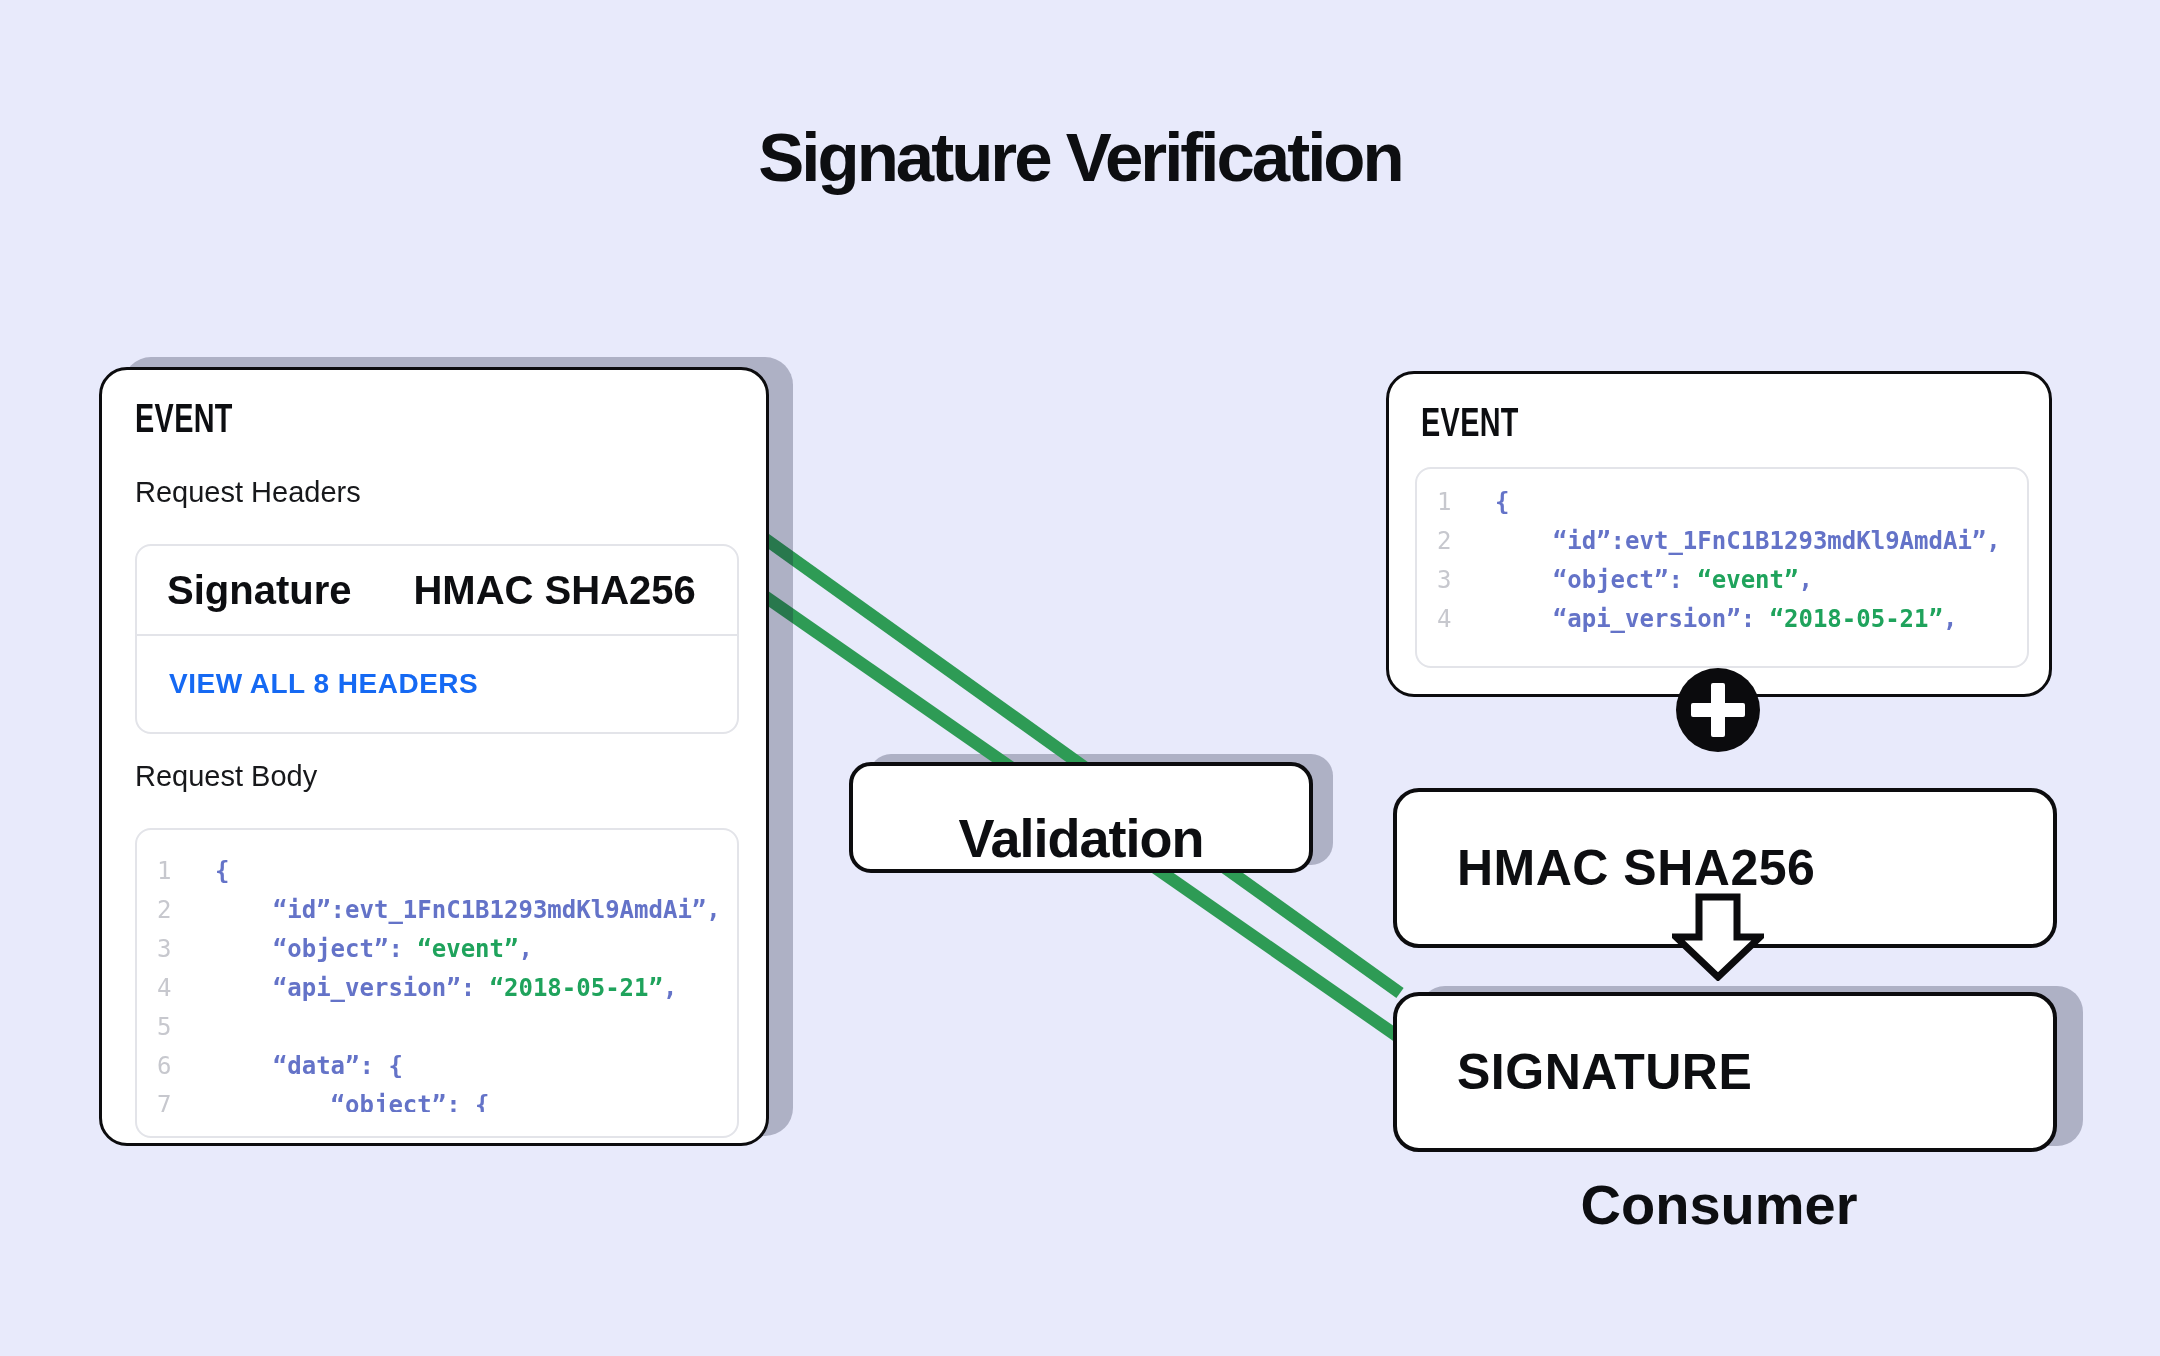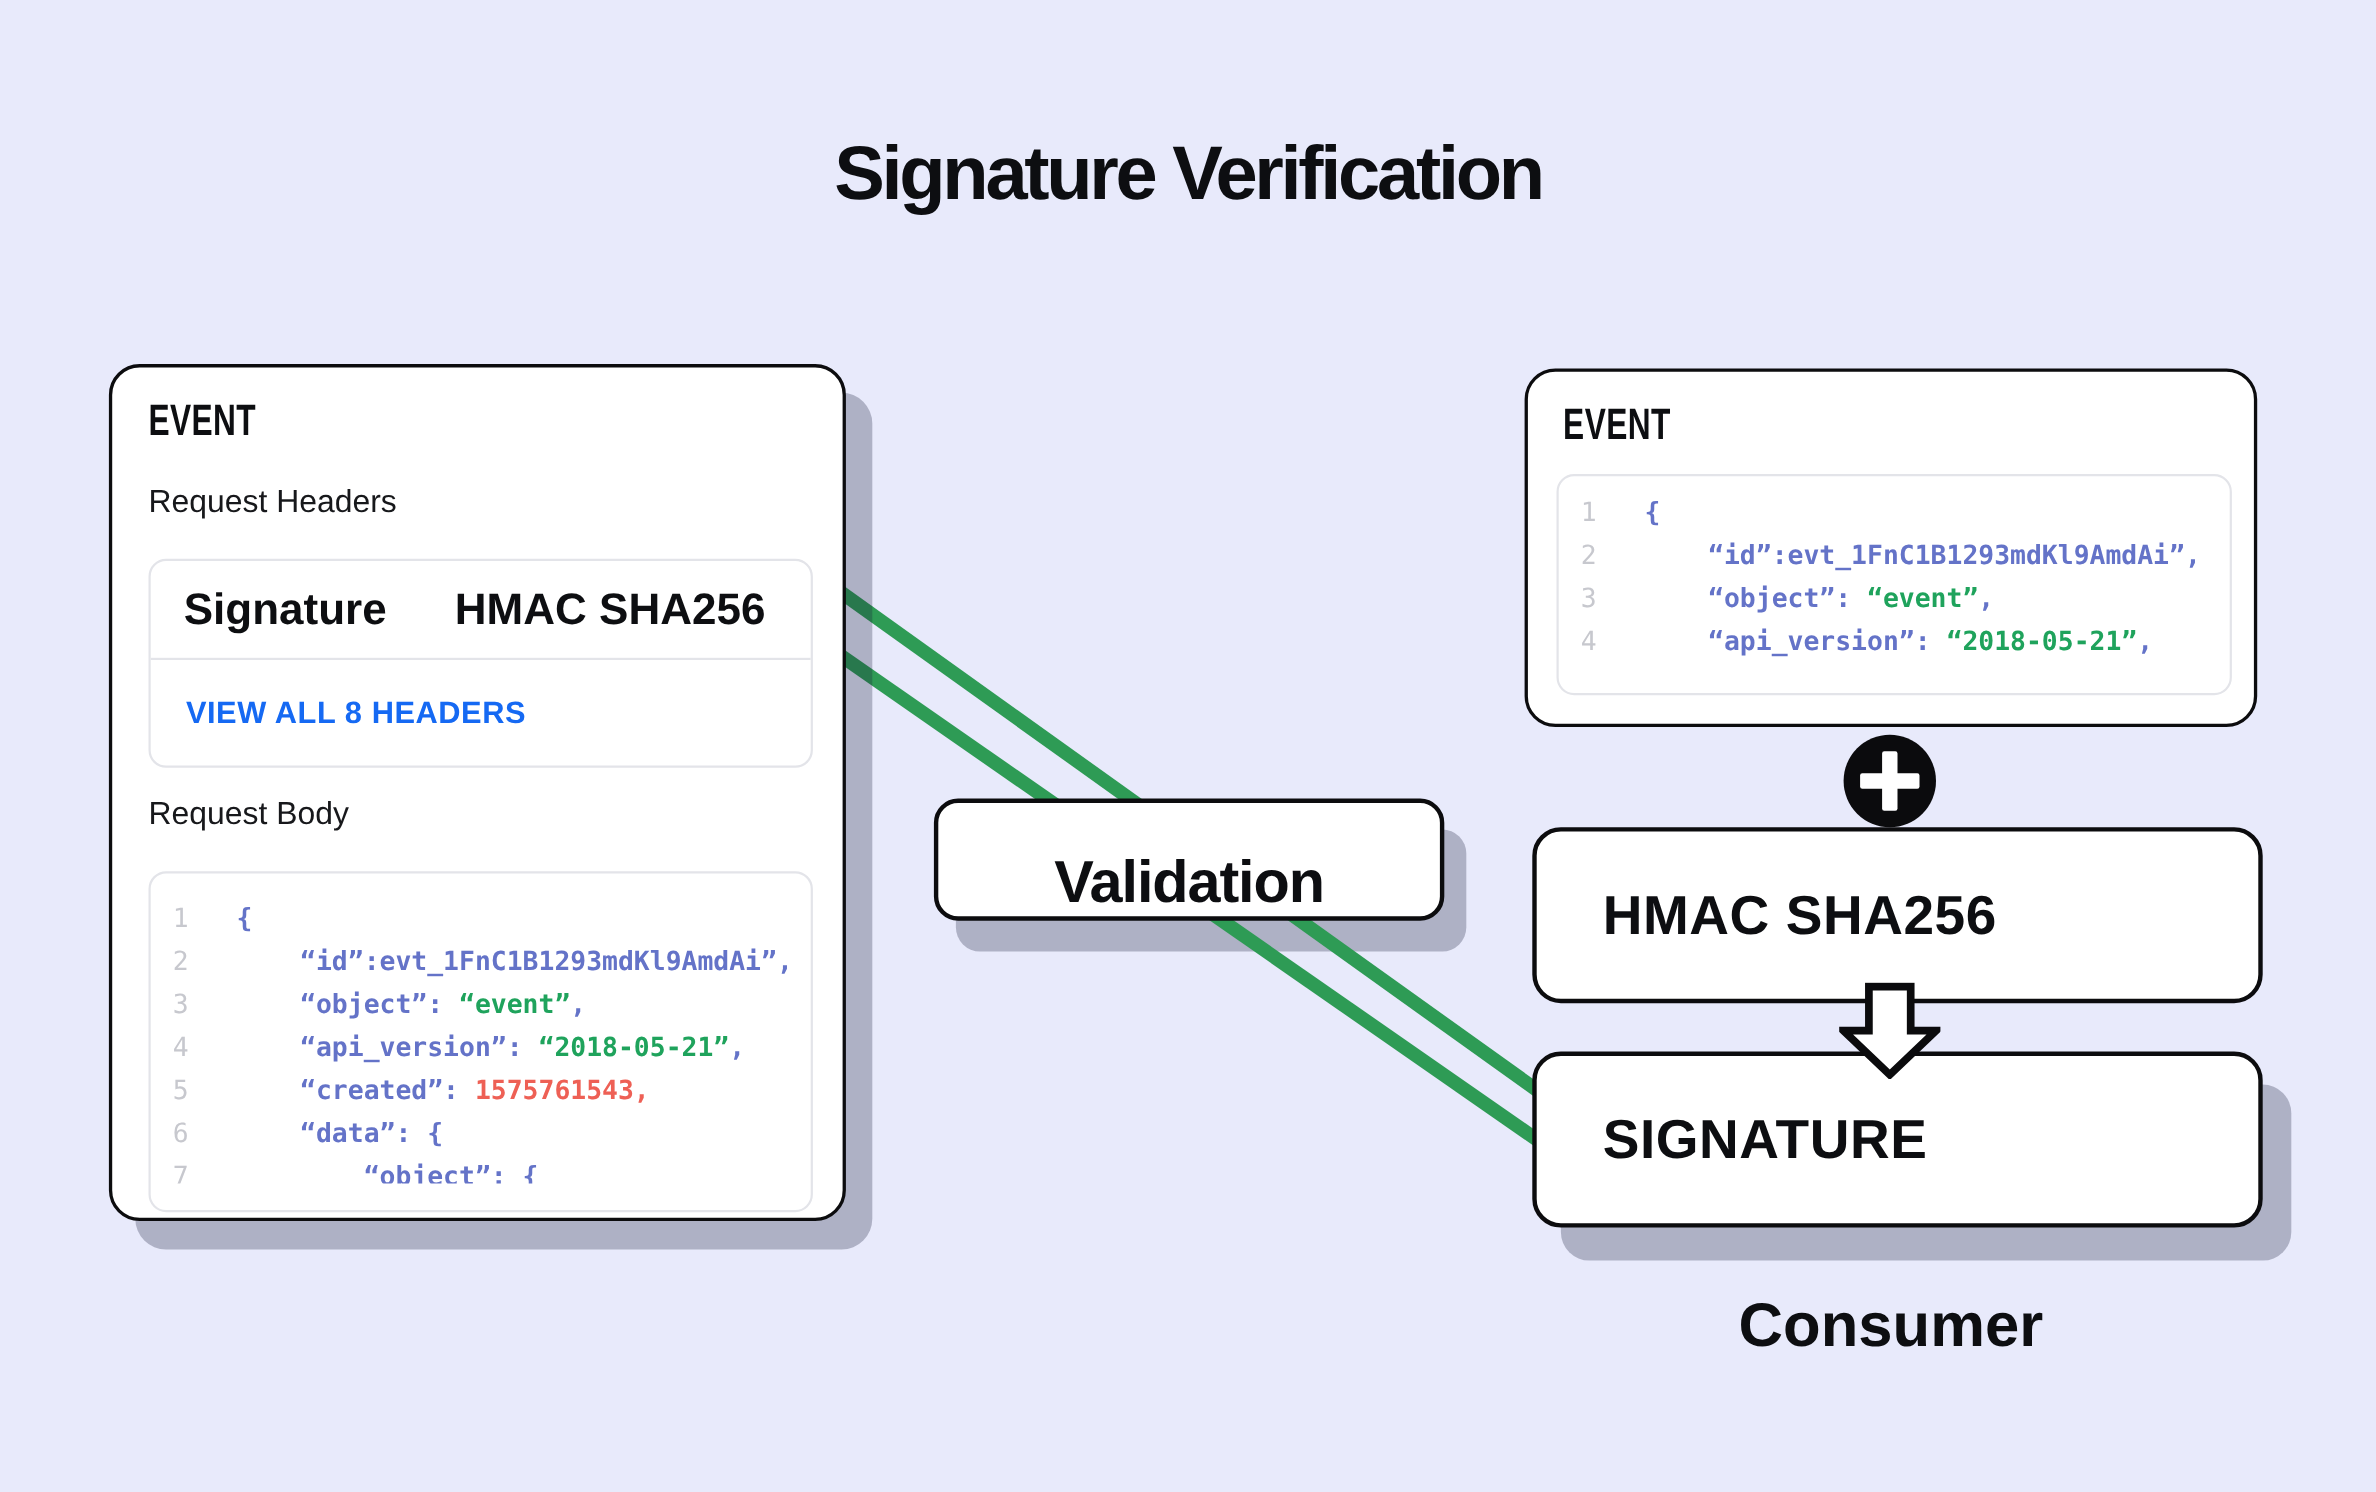--- a/index.html
+++ b/index.html
@@ -18,21 +18,21 @@
 
   
   .shadow{position:absolute;background:var(--shadow);}
   .shadow.under{z-index:1;}
   .shadow.over-lines{z-index:3;}
 
   
   svg.lines{position:absolute;left:0;top:0;z-index:2;}
 
   
-  .card,.box{position:absolute;background:#fff;border:3px solid var(--card-border);z-index:4;}
+  .card,.box{position:absolute;background:#fff;border:3px solid var(--card-border);z-index:4;margin-top:36px;}
   .provider-card{left:99px;top:331px;width:670px;height:779px;border-radius:28px;}
   .consumer-card{left:1386px;top:335px;width:666px;height:326px;border-radius:28px;}
   .validation-box{left:849px;top:726px;width:464px;height:111px;border-radius:22px;
     border-width:4px;display:flex;align-items:flex-end;justify-content:center;}
   .hmac-box{left:1393px;top:752px;width:664px;height:160px;border-radius:26px;
     border-width:4px;display:flex;align-items:center;}
   .signature-box{left:1393px;top:956px;width:664px;height:160px;border-radius:26px;
     border-width:4px;display:flex;align-items:center;}
 
   .card-title{position:absolute;font-size:40px;font-weight:800;
@@ -132,21 +132,20 @@
           <div class="code-line">
             <span class="ln">3</span>
             <span class="code-text"><span class="tok-key">    “object”: </span><span class="tok-str">“event”</span><span class="tok-key">,</span></span>
           </div>
           <div class="code-line">
             <span class="ln">4</span>
             <span class="code-text"><span class="tok-key">    “api_version”: </span><span class="tok-str">“2018-05-21”</span><span class="tok-key">,</span></span>
           </div>
           <div class="code-line">
             <span class="ln">5</span>
-            <span class="code-text"><span class="tok-key">    “created”: </span><span class="tok-num">1575761543,</span></span>
           </div>
           <div class="code-line">
             <span class="ln">6</span>
             <span class="code-text"><span class="tok-key">    “data”: {</span></span>
           </div>
           <div class="code-line">
             <span class="ln">7</span>
             <span class="code-text"><span class="tok-key">        “object”: {</span></span>
           </div>
         </div>

